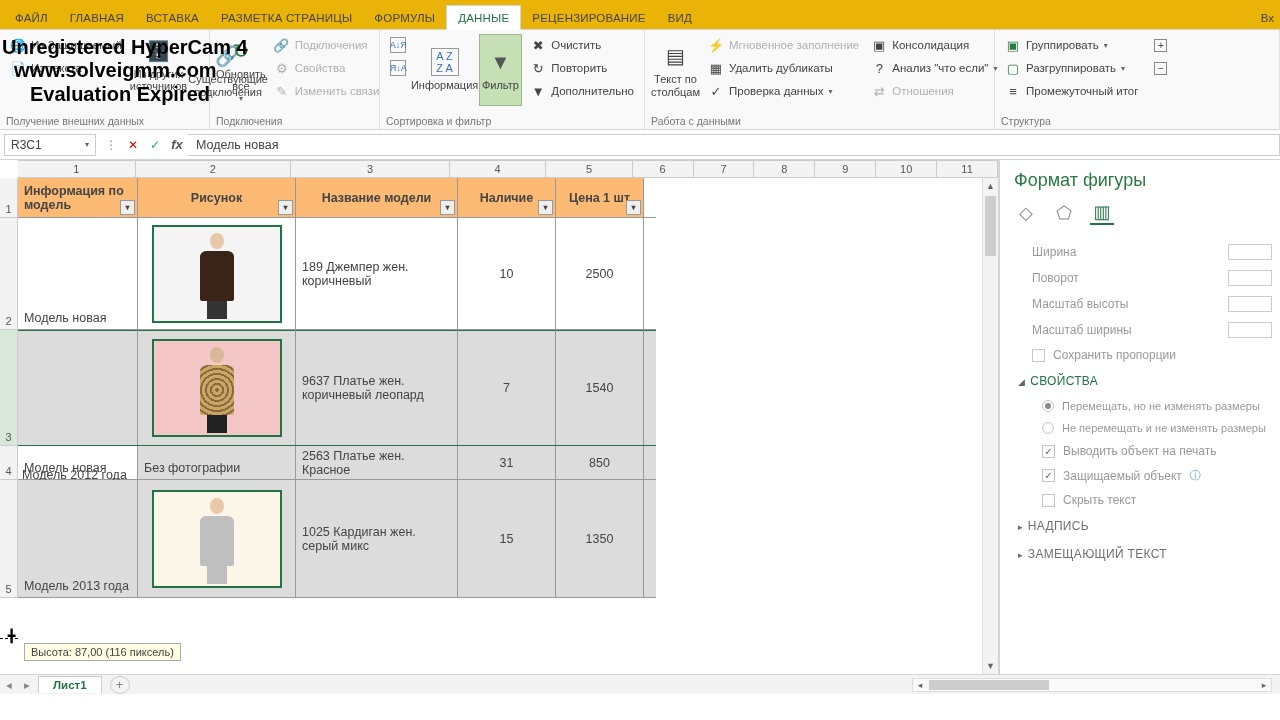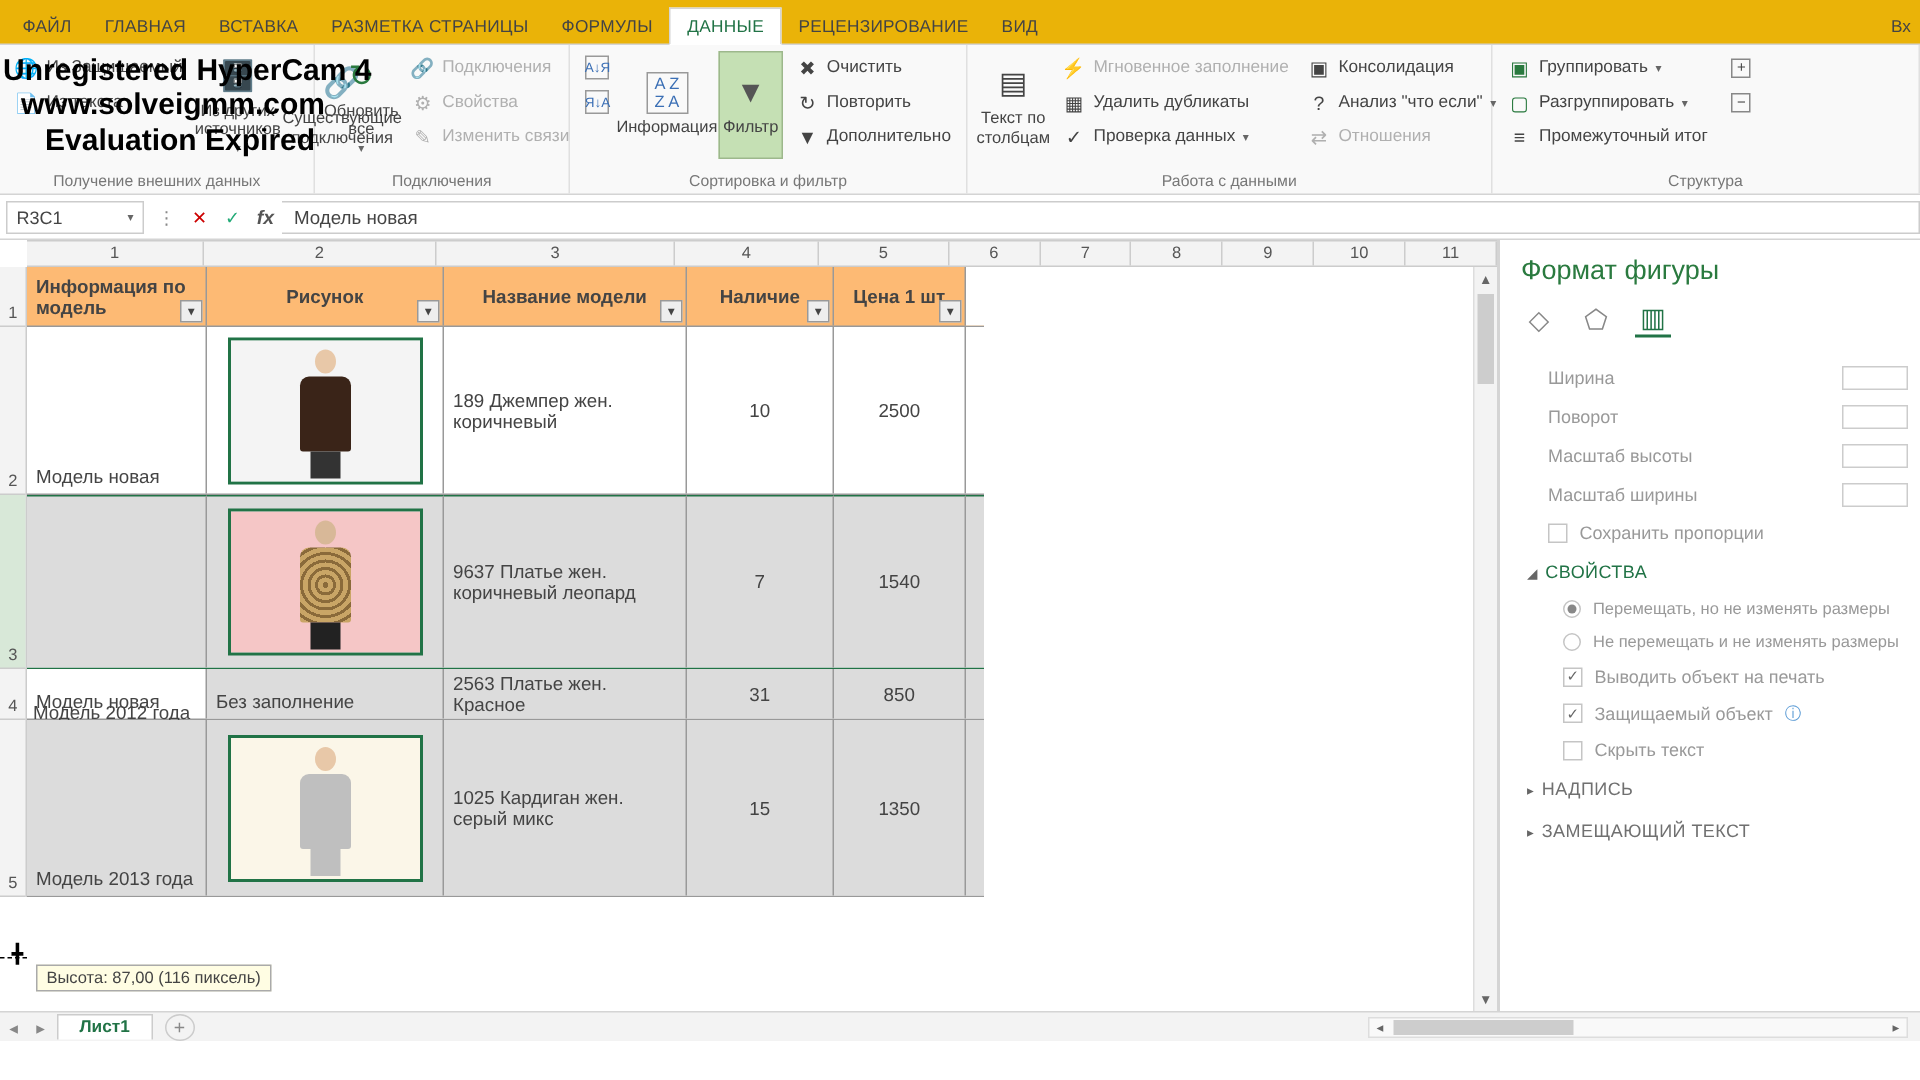--- a/index.html
+++ b/index.html
@@ -13,21 +13,21 @@
 
 
 .ribbon-tabs { display: flex; height: 30px; background: #eab308; border-bottom: 1px solid #d4d4d4; align-items: flex-end; padding-left: 4px; }
 .ribbon-tab { padding: 6px 11px 5px; font-size: 11.5px; color: #444; cursor: pointer; text-transform: uppercase; letter-spacing: .2px; }
 .ribbon-tab.active { background: #fff; border: 1px solid #d4d4d4; border-bottom: 1px solid #fff; color: #217346; margin-bottom: -1px; }
 .ribbon-right { margin-left: auto; padding: 6px 6px 5px; font-size: 11.5px; color: #444; }
 
 
 .ribbon { display: flex; height: 100px; background: #f9f9f9; border-bottom: 1px solid #d4d4d4; }
 .ribbon-group { border-right: 1px solid #e0e0e0; padding: 4px 6px 2px; display: flex; flex-direction: column; justify-content: space-between; }
-.group-label { font-size: 10.5px; color: #777; text-align: center; padding: 2px 0 0; }
+.group-label { font-size: 10.5px; color: #777; text-align: left; padding: 2px 0 0; }
 .group-body { display: flex; align-items: flex-start; gap: 4px; flex: 1; }
 
 .big-btn { display: flex; flex-direction: column; align-items: center; justify-content: center; width: 52px; height: 72px; cursor: pointer; font-size: 11px; color: #444; text-align: center; line-height: 1.1; gap: 3px; }
 .big-btn.active { background: #c5e0b4; border: 1px solid #9db88c; }
 .big-icon { width: 28px; height: 28px; display: flex; align-items: center; justify-content: center; font-size: 20px; }
 .caret { font-size: 8px; color: #666; }
 
 .small-btn { display: flex; align-items: center; gap: 5px; height: 22px; padding: 0 4px; cursor: pointer; font-size: 11.5px; color: #444; white-space: nowrap; }
 .small-btn.disabled { color: #b0b0b0; }
 .small-icon { width: 16px; height: 16px; display: flex; align-items: center; justify-content: center; font-size: 13px; }
@@ -388,21 +388,21 @@
             </div>
           </div>
           <div class="dcell c3 filled">9637 Платье жен. коричневый леопард</div>
           <div class="dcell c4 centered filled">7</div>
           <div class="dcell c5 centered filled">1540</div>
           <div class="dcell filled" style="flex:1;border-right:none"></div>
         </div>
 
         <div class="drow" style="height:34px">
           <div class="dcell c1" style="align-items:flex-end">Модель новая</div>
-          <div class="dcell c2 filled" style="align-items:flex-end">Без заполнение</div>
+          <div class="dcell c2 filled" style="align-items:flex-end">Без фотографии</div>
           <div class="dcell c3 filled">2563 Платье жен. Красное</div>
           <div class="dcell c4 centered filled">31</div>
           <div class="dcell c5 centered filled">850</div>
           <div class="dcell filled" style="flex:1;border-right:none"></div>
         </div>
         <div style="position:absolute;left:4px;top:290px;font-size:12.5px">Модель 2012 года</div>
 
         <div class="drow" style="height:118px">
           <div class="dcell c1 filled" style="align-items:flex-end">Модель 2013 года</div>
           <div class="dcell c2 centered filled">

